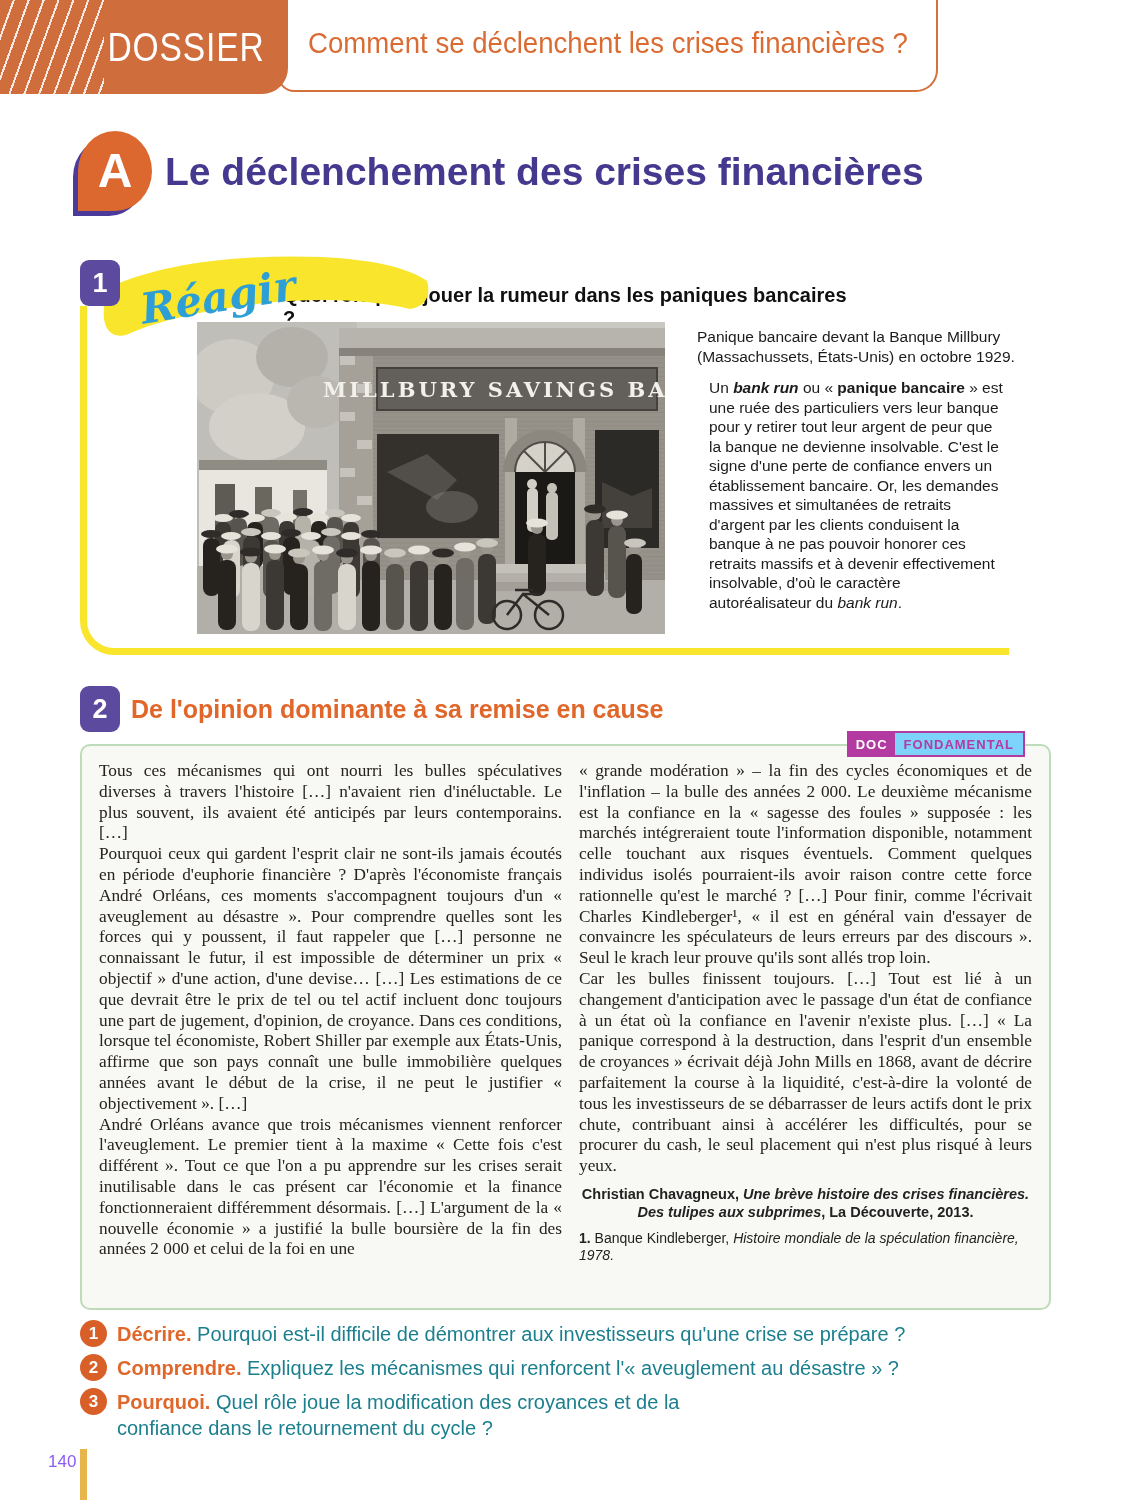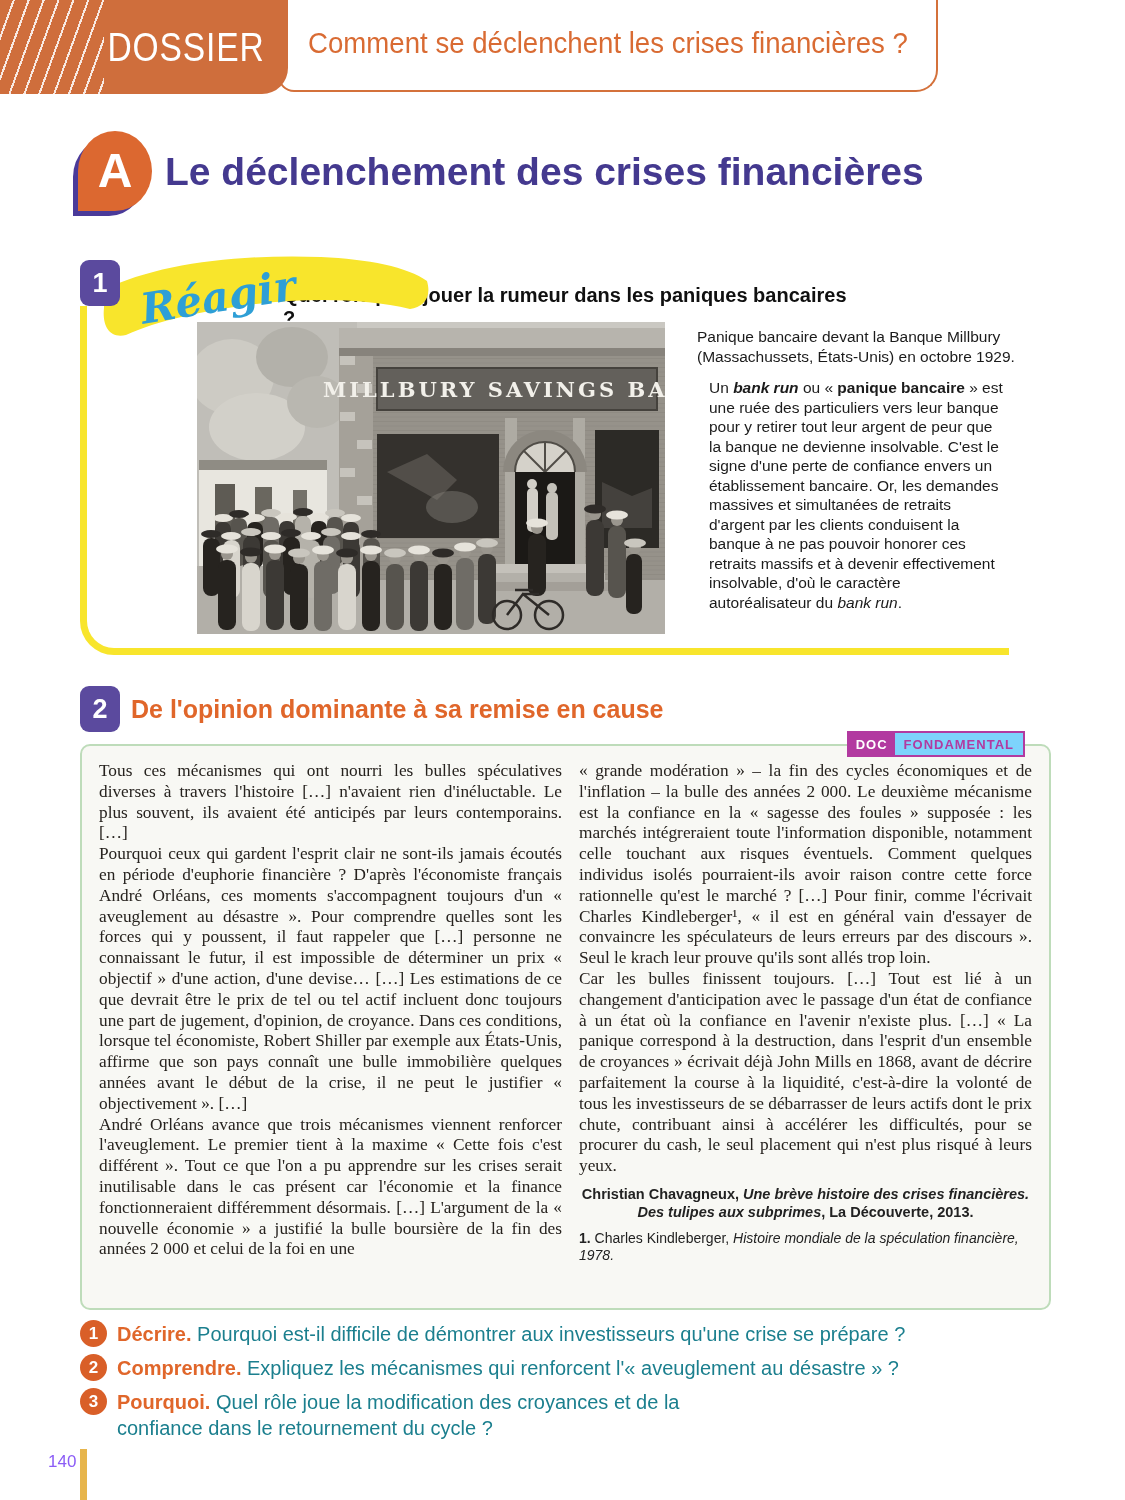--- a/index.html
+++ b/index.html
@@ -350,21 +350,21 @@
   </div>
   <div class="col col1">
     <p class="serif">Tous ces mécanismes qui ont nourri les bulles spéculatives diverses à travers l'histoire […] n'avaient rien d'inéluctable. Le plus souvent, ils avaient été anticipés par leurs contemporains. […]</p>
     <p class="serif">Pourquoi ceux qui gardent l'esprit clair ne sont-ils jamais écoutés en période d'euphorie financière ? D'après l'économiste français André Orléans, ces moments s'accompagnent toujours d'un « aveuglement au désastre ». Pour comprendre quelles sont les forces qui y poussent, il faut rappeler que […] personne ne connaissant le futur, il est impossible de déterminer un prix « objectif » d'une action, d'une devise… […] Les estimations de ce que devrait être le prix de tel ou tel actif incluent donc toujours une part de jugement, d'opinion, de croyance. Dans ces conditions, lorsque tel économiste, Robert Shiller par exemple aux États-Unis, affirme que son pays connaît une bulle immobilière quelques années avant le début de la crise, il ne peut le justifier « objectivement ». […]</p>
     <p class="serif">André Orléans avance que trois mécanismes viennent renforcer l'aveuglement. Le premier tient à la maxime « Cette fois c'est différent ». Tout ce que l'on a pu apprendre sur les crises serait inutilisable dans le cas présent car l'économie et la finance fonctionneraient différemment désormais. […] L'argument de la « nouvelle économie » a justifié la bulle boursière de la fin des années 2 000 et celui de la foi en une</p>
   </div>
   <div class="col col2">
     <p class="serif">« grande modération » – la fin des cycles économiques et de l'inflation – la bulle des années 2 000. Le deuxième mécanisme est la confiance en la « sagesse des foules » supposée : les marchés intégreraient toute l'information disponible, notamment celle touchant aux risques éventuels. Comment quelques individus isolés pourraient-ils avoir raison contre cette force rationnelle qu'est le marché ? […] Pour finir, comme l'écrivait Charles Kindleberger¹, « il est en général vain d'essayer de convaincre les spéculateurs de leurs erreurs par des discours ». Seul le krach leur prouve qu'ils sont allés trop loin.</p>
     <p class="serif">Car les bulles finissent toujours. […] Tout est lié à un changement d'anticipation avec le passage d'un état de confiance à un état où la confiance en l'avenir n'existe plus. […] « La panique correspond à la destruction, dans l'esprit d'un ensemble de croyances » écrivait déjà John Mills en 1868, avant de décrire parfaitement la course à la liquidité, c'est-à-dire la volonté de tous les investisseurs de se débarrasser de leurs actifs dont le prix chute, contribuant ainsi à accélérer les difficultés, pour se procurer du cash, le seul placement qui n'est plus risqué à leurs yeux.</p>
     <div class="source"><span>Christian Chavagneux, </span><span class="it">Une brève histoire des crises financières. Des tulipes aux subprimes</span><span>, La Découverte, 2013.</span></div>
-    <div class="footnote"><span class="b">1.</span><span> Charles Kindleberger, </span><span class="it">Histoire mondiale de la spéculation financière, 1978.</span></div>
+    <div class="footnote"><span class="b">1.</span><span> Banque Kindleberger, </span><span class="it">Histoire mondiale de la spéculation financière, 1978.</span></div>
   </div>
 </div>
 
 <div class="qrow qr1">
   <div class="qnum">1</div>
   <div class="qbody"><span class="qlabel">Décrire.</span> <span class="qtext">Pourquoi est-il difficile de démontrer aux investisseurs qu'une crise se prépare ?</span></div>
 </div>
 <div class="qrow qr2">
   <div class="qnum">2</div>
   <div class="qbody"><span class="qlabel">Comprendre.</span> <span class="qtext">Expliquez les mécanismes qui renforcent l'« aveuglement au désastre » ?</span></div>

